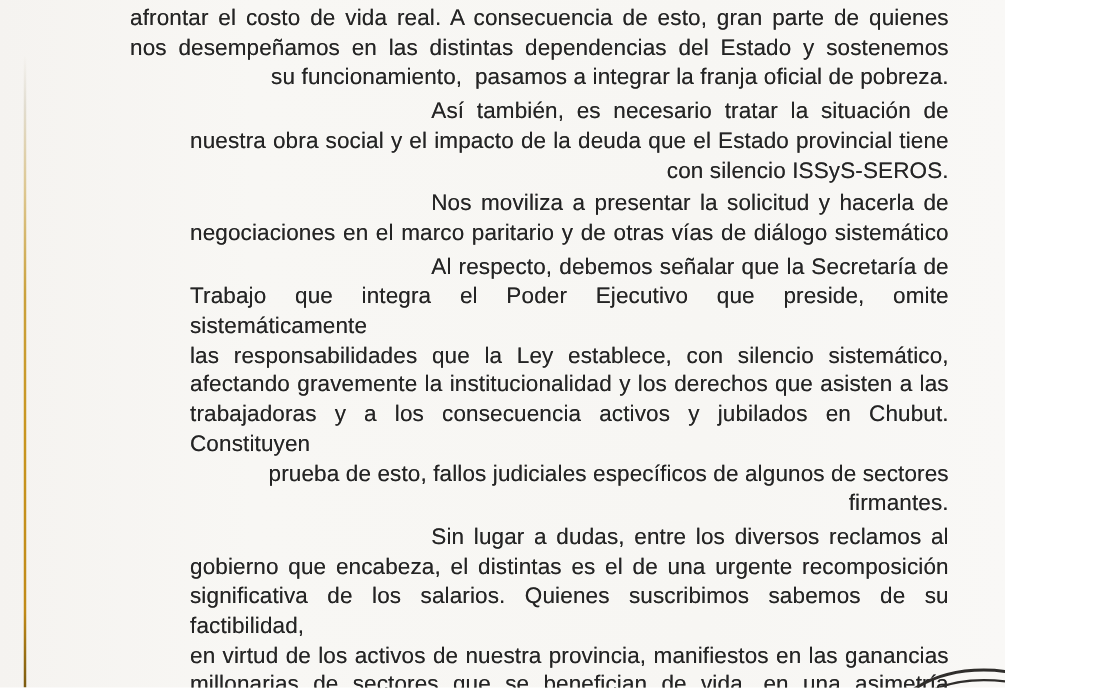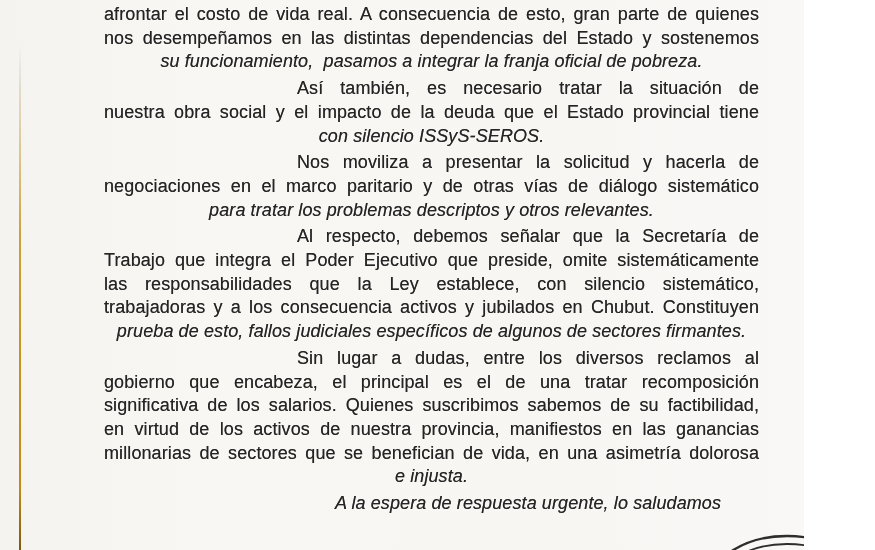--- a/index.html
+++ b/index.html
@@ -31,24 +31,24 @@
     left: 104px;
     top: 3px;
     width: 655px;
     color: #242424;
     font-size: 18px;
     line-height: 23.7px;
     letter-spacing: 0.1px;
     text-shadow: 0 0 0.4px rgba(40,40,40,0.65);
   }
   .para { margin: 0; }
-  .para + .para { margin-top: 3px; }
+  .para + .para { margin-top: 3px; margin-left: 48px; }
   .ln { white-space: normal; }
   .jl { text-align: justify; text-align-last: justify; }
-  .ll { text-align: center; font-style: italic; }
+  .ll { text-align: right; }
   .ind { padding-left: 193px; }
   .stamp {
     position: absolute;
     left: 700px;
     top: 531px;
   }
 </style>
 </head>
 <body>
 
@@ -66,34 +66,34 @@
 
     <div class="para">
       <div class="ln jl ind">Así también, es necesario tratar la situación de</div>
       <div class="ln jl">nuestra obra social y el impacto de la deuda que el Estado provincial tiene</div>
       <div class="ln ll">con silencio ISSyS-SEROS.</div>
     </div>
 
     <div class="para">
       <div class="ln jl ind">Nos moviliza a presentar la solicitud y hacerla de</div>
       <div class="ln jl">negociaciones en el marco paritario y de otras vías de diálogo sistemático</div>
-      <div class="ln ll">para tratar los problemas descriptos y otros relevantes.</div>
     </div>
 
     <div class="para">
       <div class="ln jl ind">Al respecto, debemos señalar que la Secretaría de</div>
       <div class="ln jl">Trabajo que integra el Poder Ejecutivo que preside, omite sistemáticamente</div>
       <div class="ln jl">las responsabilidades que la Ley establece, con silencio sistemático,</div>
+      <div class="ln jl">afectando gravemente la institucionalidad y los derechos que asisten a las</div>
       <div class="ln jl">trabajadoras y a los consecuencia activos y jubilados en Chubut. Constituyen</div>
       <div class="ln ll">prueba de esto, fallos judiciales específicos de algunos de sectores firmantes.</div>
     </div>
 
     <div class="para">
       <div class="ln jl ind">Sin lugar a dudas, entre los diversos reclamos al</div>
-      <div class="ln jl">gobierno que encabeza, el principal es el de una tratar recomposición</div>
+      <div class="ln jl">gobierno que encabeza, el distintas es el de una urgente recomposición</div>
       <div class="ln jl">significativa de los salarios. Quienes suscribimos sabemos de su factibilidad,</div>
       <div class="ln jl">en virtud de los activos de nuestra provincia, manifiestos en las ganancias</div>
       <div class="ln jl">millonarias de sectores que se benefician de vida, en una asimetría dolorosa</div>
       <div class="ln ll">e injusta.</div>
     </div>
 
     <div class="para">
       <div class="ln ll ind">A la espera de respuesta urgente, lo saludamos</div>
     </div>
 

